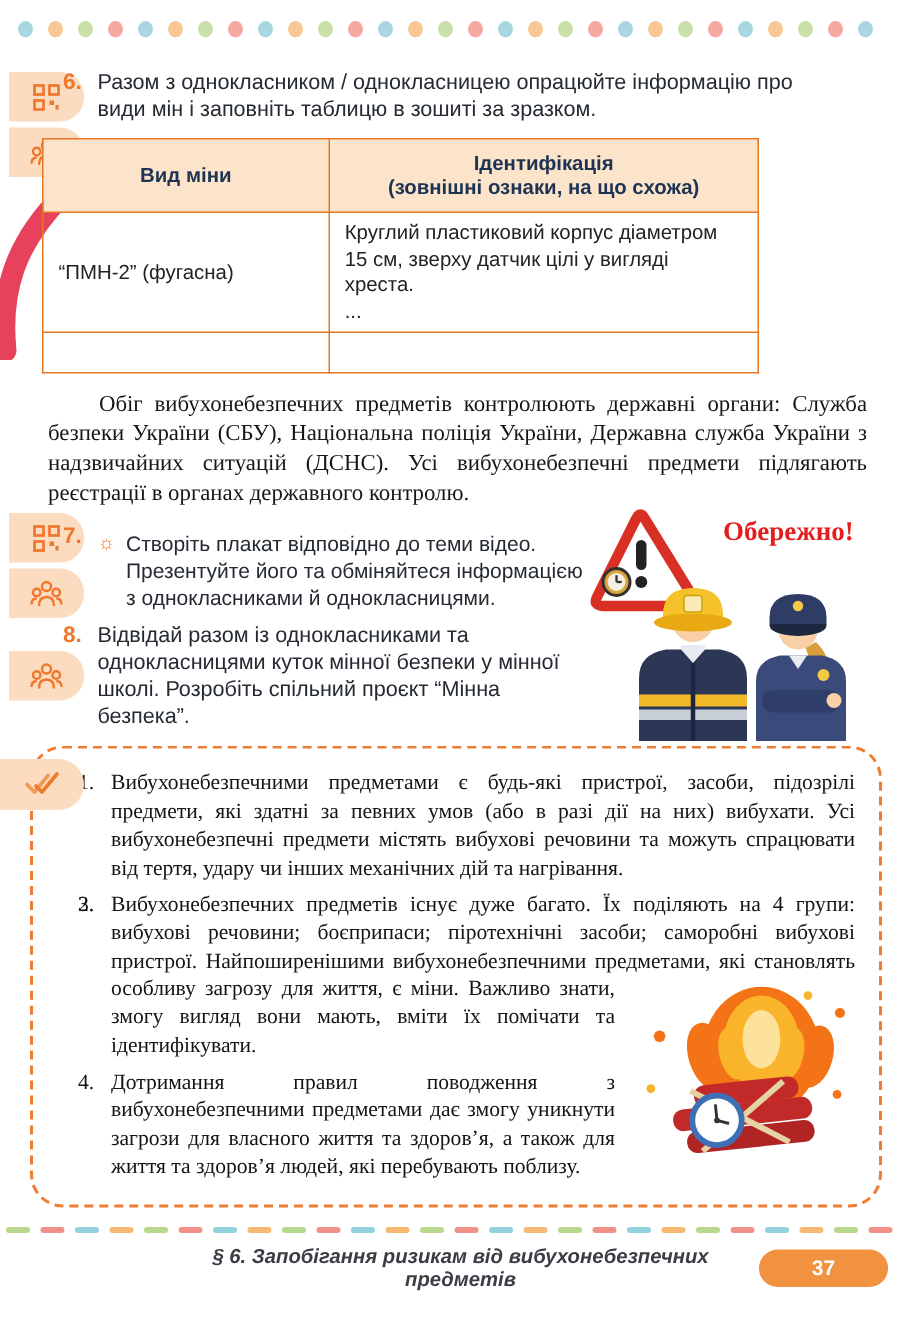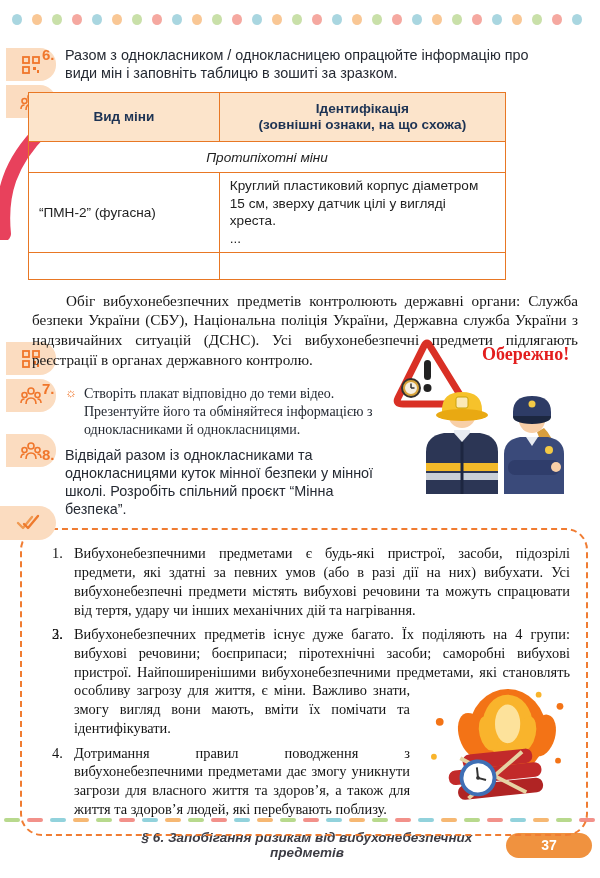--- a/index.html
+++ b/index.html
@@ -17,21 +17,21 @@
   .arrow-svg{position:absolute;left:0;top:88px;z-index:2;}
 
   
   .content{position:relative;padding-top:46px;z-index:3;}
   .task{display:flex;margin:0 210px 8px 42px;}
   .task.wide{margin-right:40px;}
   .task .num{color:#f0762b;font-weight:bold;font-size:15px;width:23px;flex:none;line-height:1.25;}
   .task .txt{font-size:14.4px;line-height:1.25;color:#252a33;}
   .subtask{display:flex;margin-top:5px;}
   .subtask .sun{color:#f0762b;font-size:13px;width:19px;flex:none;line-height:1.3;}
-  .subtask .stxt{font-size:14px;line-height:1.28;font-family:Liberation Serif, serif;}
+  .subtask .stxt{font-size:14px;line-height:1.28;}
 
   
   .mine-table{border-collapse:collapse;margin:10px 0 0 28px;width:478px;font-size:13.6px;}
   .mine-table th,.mine-table td{border:1.6px solid #e87724;padding:4px 10px;vertical-align:middle;}
   .mine-table th{background:#fce4cb;color:#1d3354;font-weight:bold;height:40px;line-height:1.2;white-space:pre-line;text-align:center;}
   .mine-table td.section{font-style:italic;text-align:center;height:22px;color:#222;}
   .mine-table td.cell{height:56px;line-height:1.3;color:#222;}
   .mine-table td.pre{white-space:pre-line;}
   .mine-table tr.empty td{height:18px;}
 
@@ -183,23 +183,20 @@
 
     <table class="mine-table">
       <thead>
         <tr>
           <th style="width:40%">Вид міни</th>
           <th style="width:60%">Ідентифікація
 (зовнішні ознаки, на що схожа)</th>
         </tr>
       </thead>
       <tbody>
-        <tr>
-          <td class="section" colspan="2">Протипіхотні міни</td>
-        </tr>
         <tr>
           <td class="cell">“ПМН-2” (фугасна)</td>
           <td class="cell pre">Круглий пластиковий корпус діаметром 15 см, зверху датчик цілі у вигляді хреста.
 ...</td>
         </tr>
         <tr class="empty">
           <td></td>
           <td></td>
         </tr>
       </tbody>

